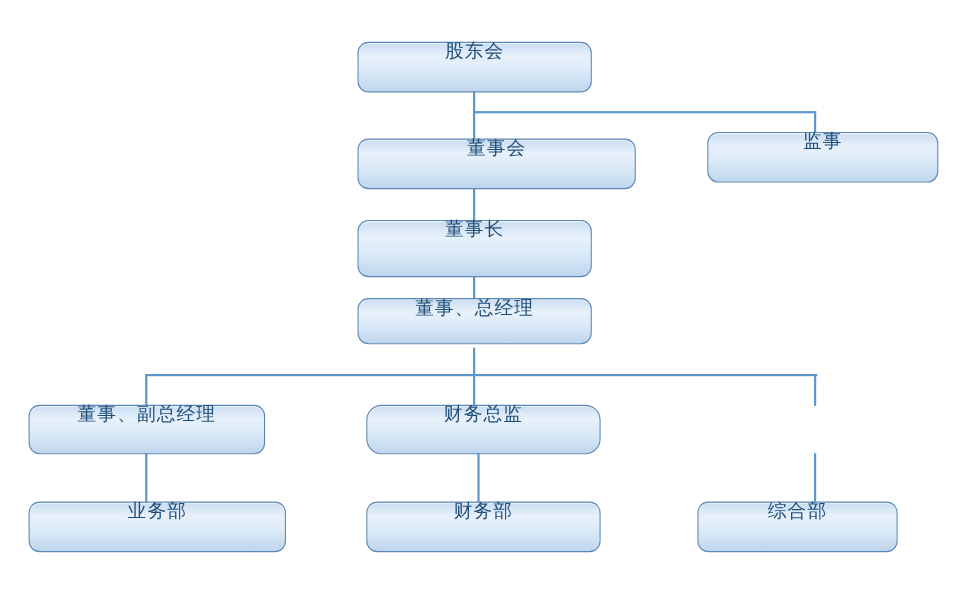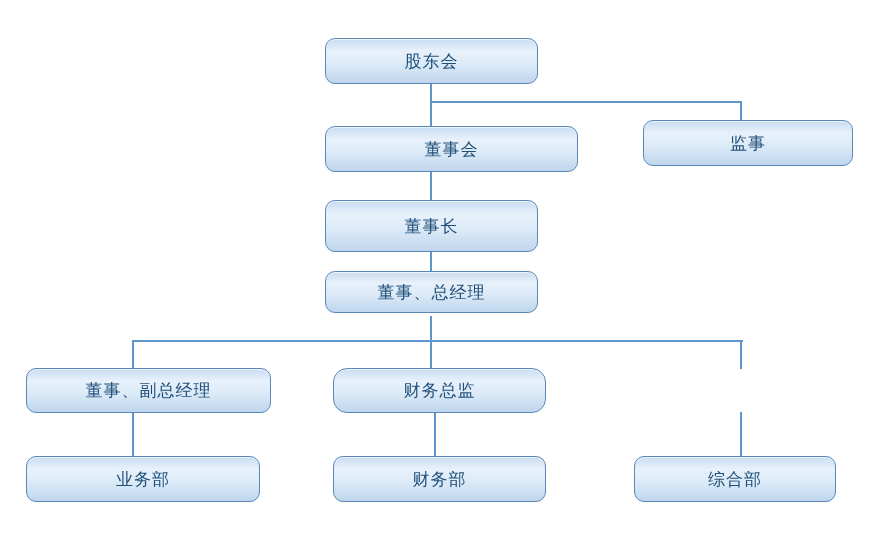--- a/index.html
+++ b/index.html
@@ -16,21 +16,20 @@
     overflow: hidden;
   }
   .node {
     position: absolute;
     box-sizing: border-box;
     border: 1.5px solid #5B87B7;
     border-radius: 10px;
     background: linear-gradient(180deg, #c9dcf1 0%, #e8f1fb 28%, #ddebf8 55%, #bfd6ed 100%);
     box-shadow: inset 0 1px 0 rgba(255,255,255,0.65);
     display: flex;
-    align-items: center;
     justify-content: center;
   }
   .node-label {
     color: #1F4E79;
     font-size: 17px;
     font-weight: 400;
     letter-spacing: 1px;
     white-space: nowrap;
     line-height: 1;
   }
@@ -65,29 +64,29 @@
   </div>
   <div class="node" style="left:643px; top:120px; width:210px; height:46px;">
     <span class="node-label">监事</span>
   </div>
   <div class="node" style="left:325px; top:182px; width:213px; height:52px;margin-top:18px;">
     <span class="node-label">董事长</span>
   </div>
   <div class="node" style="left:325px; top:271px; width:213px; height:42px;">
     <span class="node-label">董事、总经理</span>
   </div>
-  <div class="node" style="left:26px;  top:368px; width:245px; height:45px;">
+  <div class="node" style="left:26px;  top:368px; width:215px; height:45px;">
     <span class="node-label">董事、副总经理</span>
   </div>
   <div class="node" style="left:333px; top:368px; width:213px; height:45px;border-radius:14px;">
     <span class="node-label">财务总监</span>
   </div>
   <div class="node" style="left:26px;  top:456px; width:234px; height:46px;">
     <span class="node-label">业务部</span>
   </div>
   <div class="node" style="left:333px; top:456px; width:213px; height:46px;">
     <span class="node-label">财务部</span>
   </div>
-  <div class="node" style="left:634px; top:456px; width:202px; height:46px;">
+  <div class="node" style="left:634px; top:456px; width:182px; height:46px;">
     <span class="node-label">综合部</span>
   </div>
 
 </div>
 
 </body></html>

